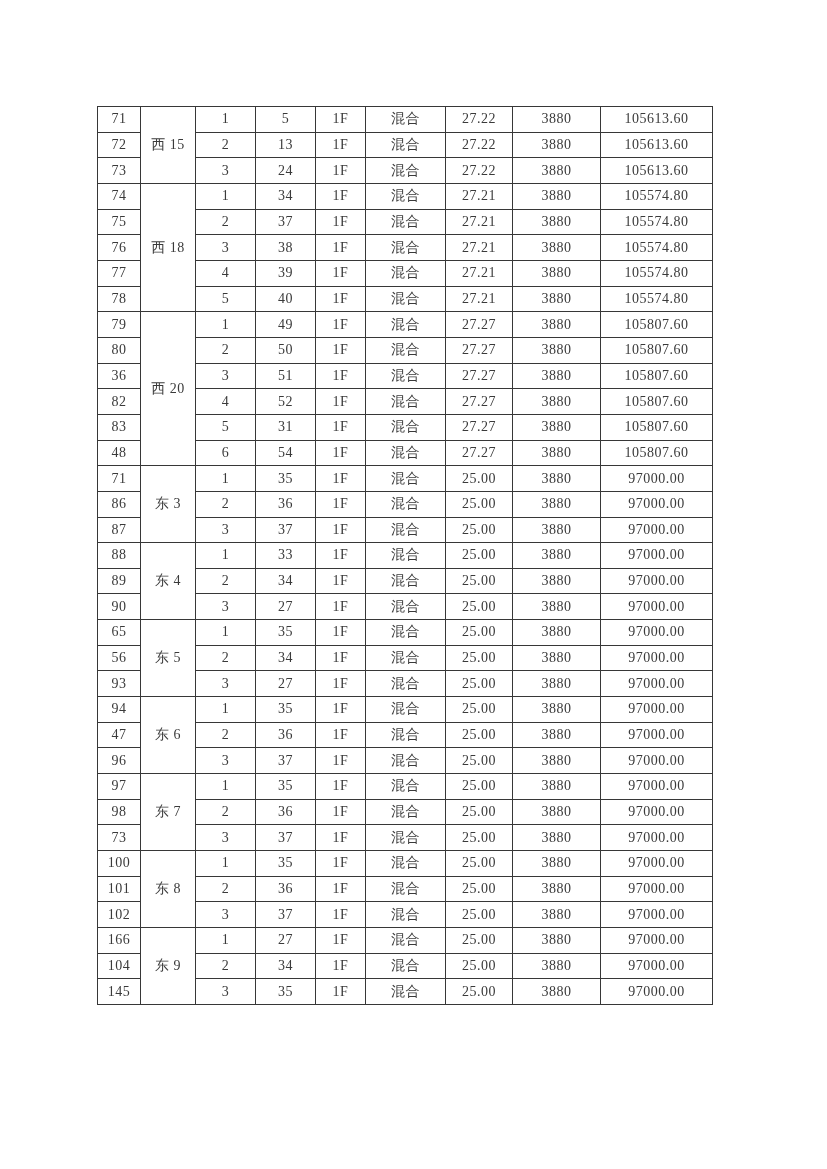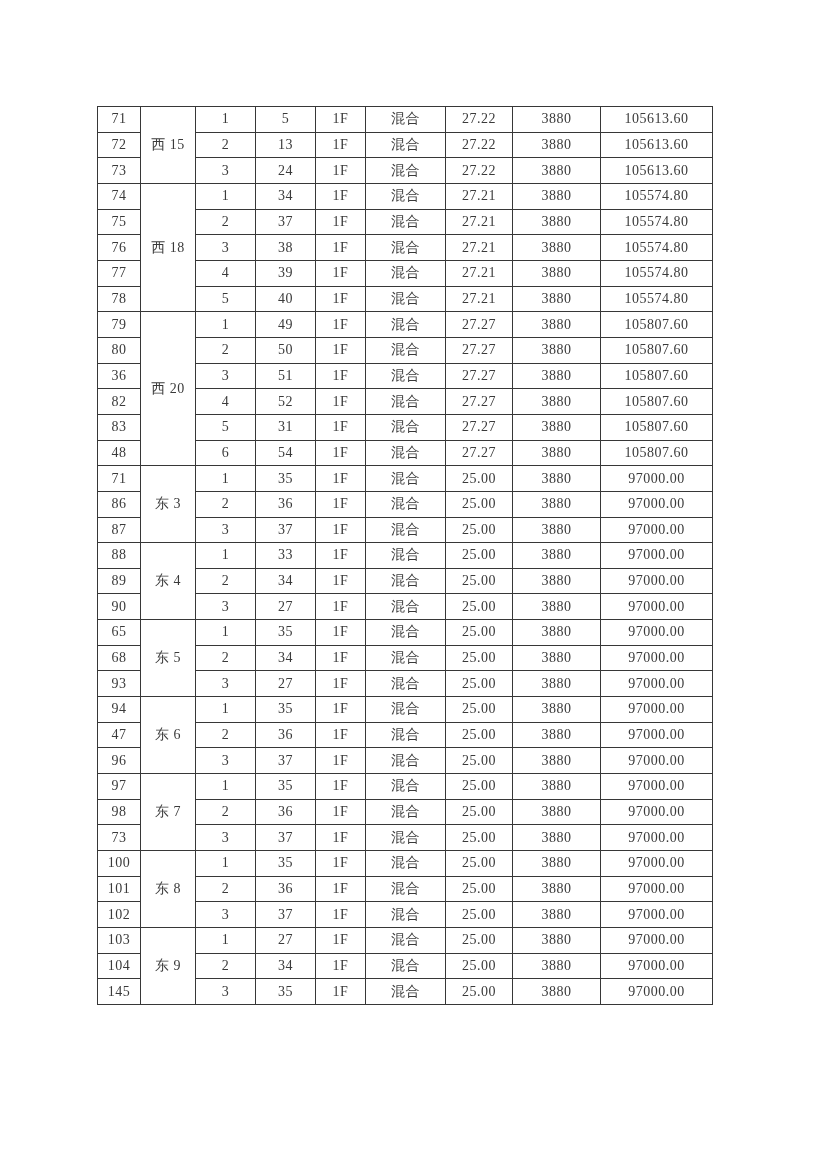--- a/index.html
+++ b/index.html
@@ -263,21 +263,21 @@
           <td rowspan="3">东 5</td>
           <td>1</td>
           <td>35</td>
           <td>1F</td>
           <td>混合</td>
           <td>25.00</td>
           <td>3880</td>
           <td>97000.00</td>
         </tr>
         <tr>
-          <td>68</td>
+          <td>56</td>
           <td>2</td>
           <td>34</td>
           <td>1F</td>
           <td>混合</td>
           <td>25.00</td>
           <td>3880</td>
           <td>97000.00</td>
         </tr>
         <tr>
           <td>93</td>
@@ -376,21 +376,21 @@
           <td>102</td>
           <td>3</td>
           <td>37</td>
           <td>1F</td>
           <td>混合</td>
           <td>25.00</td>
           <td>3880</td>
           <td>97000.00</td>
         </tr>
         <tr>
-          <td>103</td>
+          <td>166</td>
           <td rowspan="3">东 9</td>
           <td>1</td>
           <td>27</td>
           <td>1F</td>
           <td>混合</td>
           <td>25.00</td>
           <td>3880</td>
           <td>97000.00</td>
         </tr>
         <tr>

